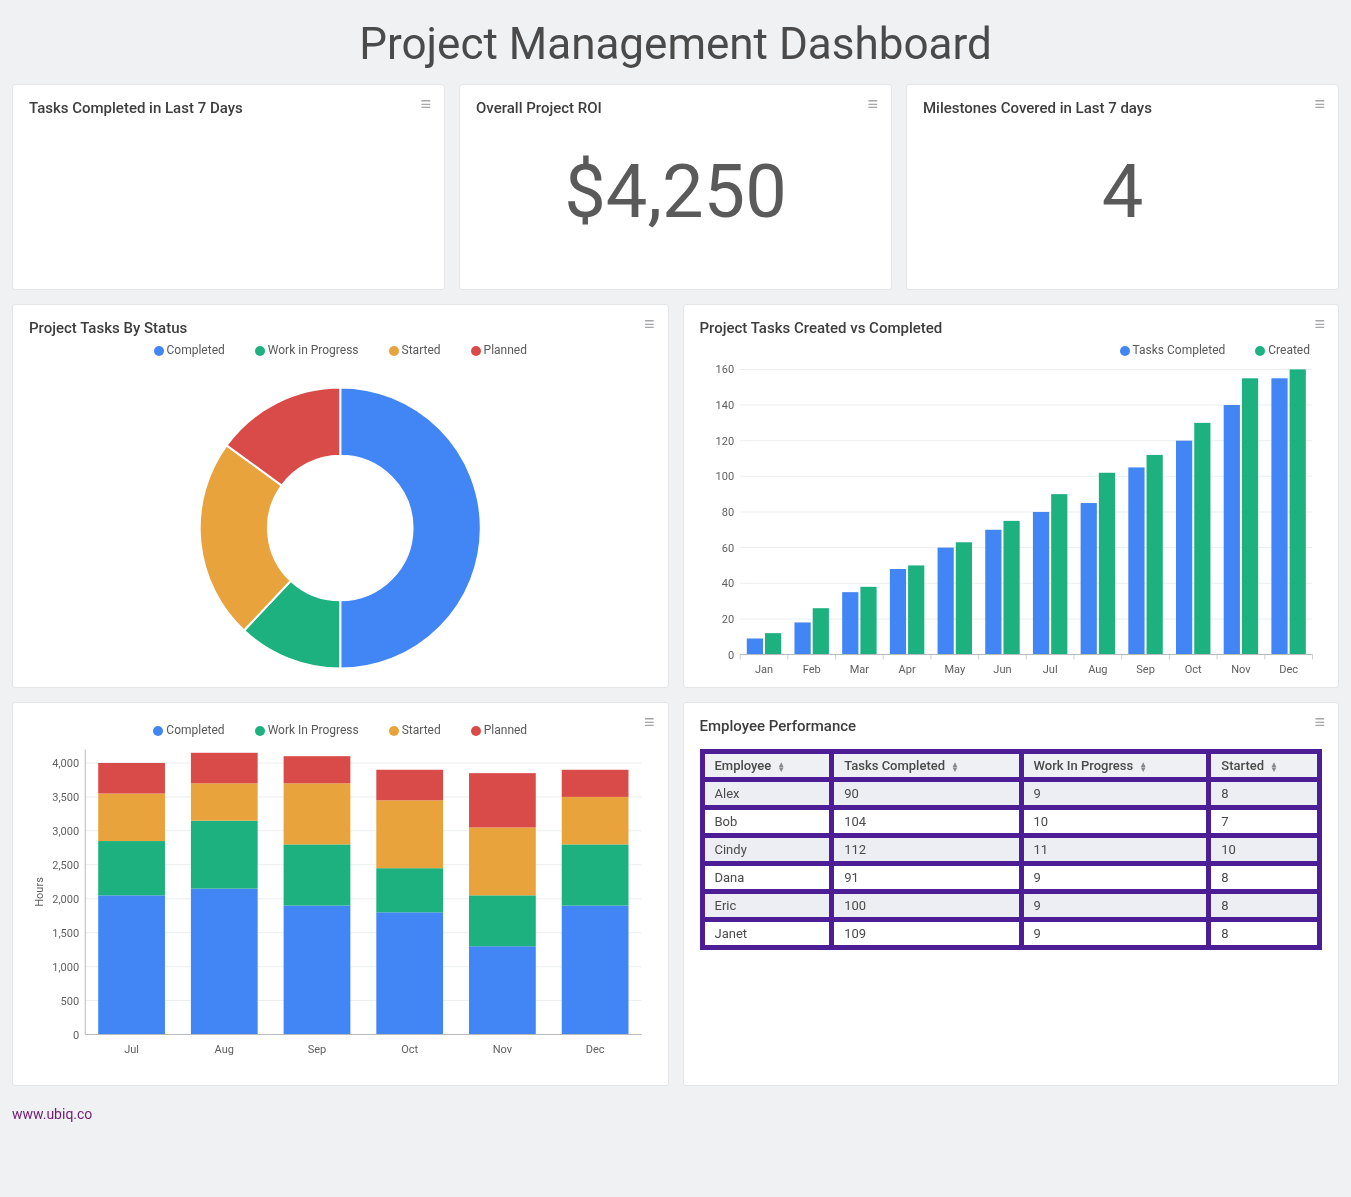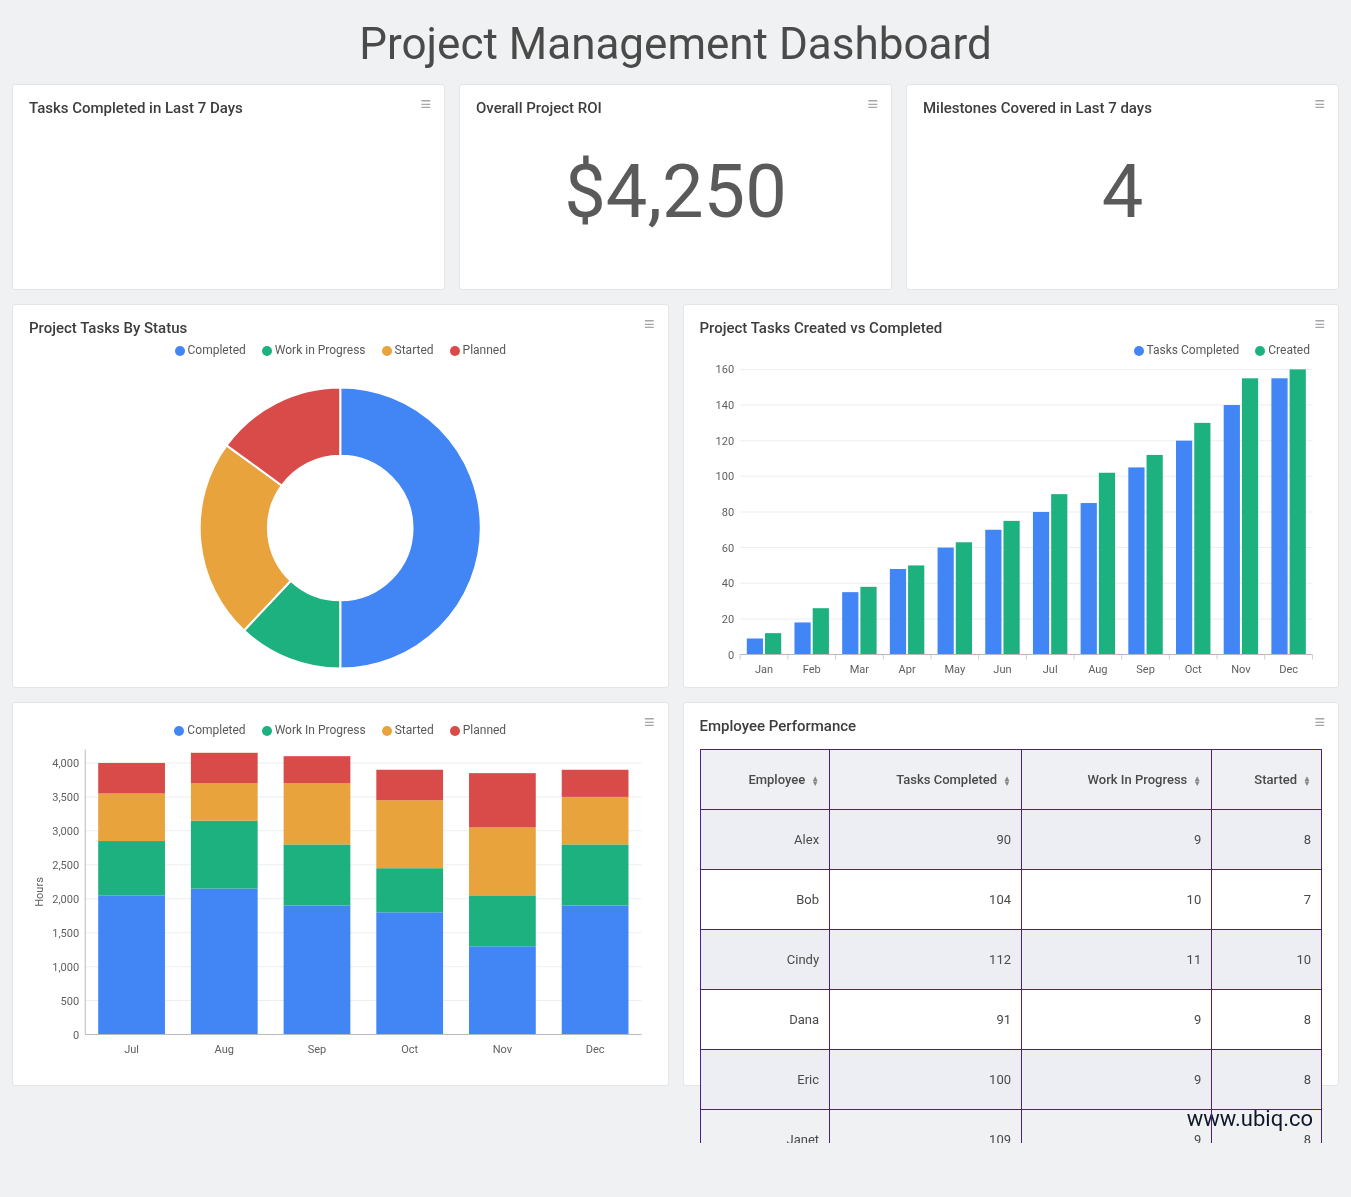--- a/index.html
+++ b/index.html
@@ -25,41 +25,41 @@
     color: #a5a7aa; font-size: 18px; letter-spacing: 1px; cursor: pointer; user-select: none;
   }
   .card h2 { font-size: 15px; font-weight: 500; color: #3d3d3d; }
   .kpi { height: 206px; }
   .kpi .value {
     font-size: 74px; font-weight: 400; color: #5a5a5a;
     text-align: center; line-height: 1; margin-top: 38px;
   }
   .chart-card { height: 384px; }
   .chart-area { width: 100%; height: calc(100% - 24px); }
-  .legend-row { display: flex; justify-content: center; gap: 16px; font-size: 12px; color: #595959; margin-top: 6px; }
+  .legend-row { display: flex; justify-content: center; gap: 30px; font-size: 12px; color: #595959; margin-top: 6px; }
   .legend-row.right { justify-content: flex-end; padding-right: 12px; }
   .legend-row span.dot {
     display: inline-block; width: 10px; height: 10px; border-radius: 50%;
     margin-right: 3px; vertical-align: middle;
   }
   svg { display: block; }
   .axis-label { font-size: 11px; fill: #5f5f5f; }
   .axis-title { font-size: 11px; fill: #5f5f5f; }
   table.perf {
     width: 100%; border-collapse: collapse; margin-top: 14px; font-size: 13px; color: #4a4a4a;
   }
   table.perf th, table.perf td {
-    border: 1px solid #4c1d95; padding: 22px 10px; text-align: right;
+    border: 5px solid #4c1d95; padding: 4px 10px; text-align: left;
   }
   table.perf th { background: #eef0f3; font-weight: 500; position: relative; cursor: pointer; }
   table.perf th .sort {
     display:inline-flex; flex-direction:column; line-height:5px; font-size:8px; margin-left:6px; color:#888; vertical-align:middle;
   }
   table.perf tbody tr:nth-child(odd) { background: #edeef3; }
-  .watermark { text-align: right; color: #0f172a; font-size: 22px; padding: 6px 26px 2px 0; }
+  .watermark { text-align: left; color: #701a75; font-size: 14px; padding: 6px 26px 2px 0; }
 </style>
 </head>
 <body>
 
 <h1 class="title">Project Management Dashboard</h1>
 
 <div class="row">
   <div class="card kpi">
     <div class="menu">≡</div>
     <h2>Tasks Completed in Last 7 Days</h2>

